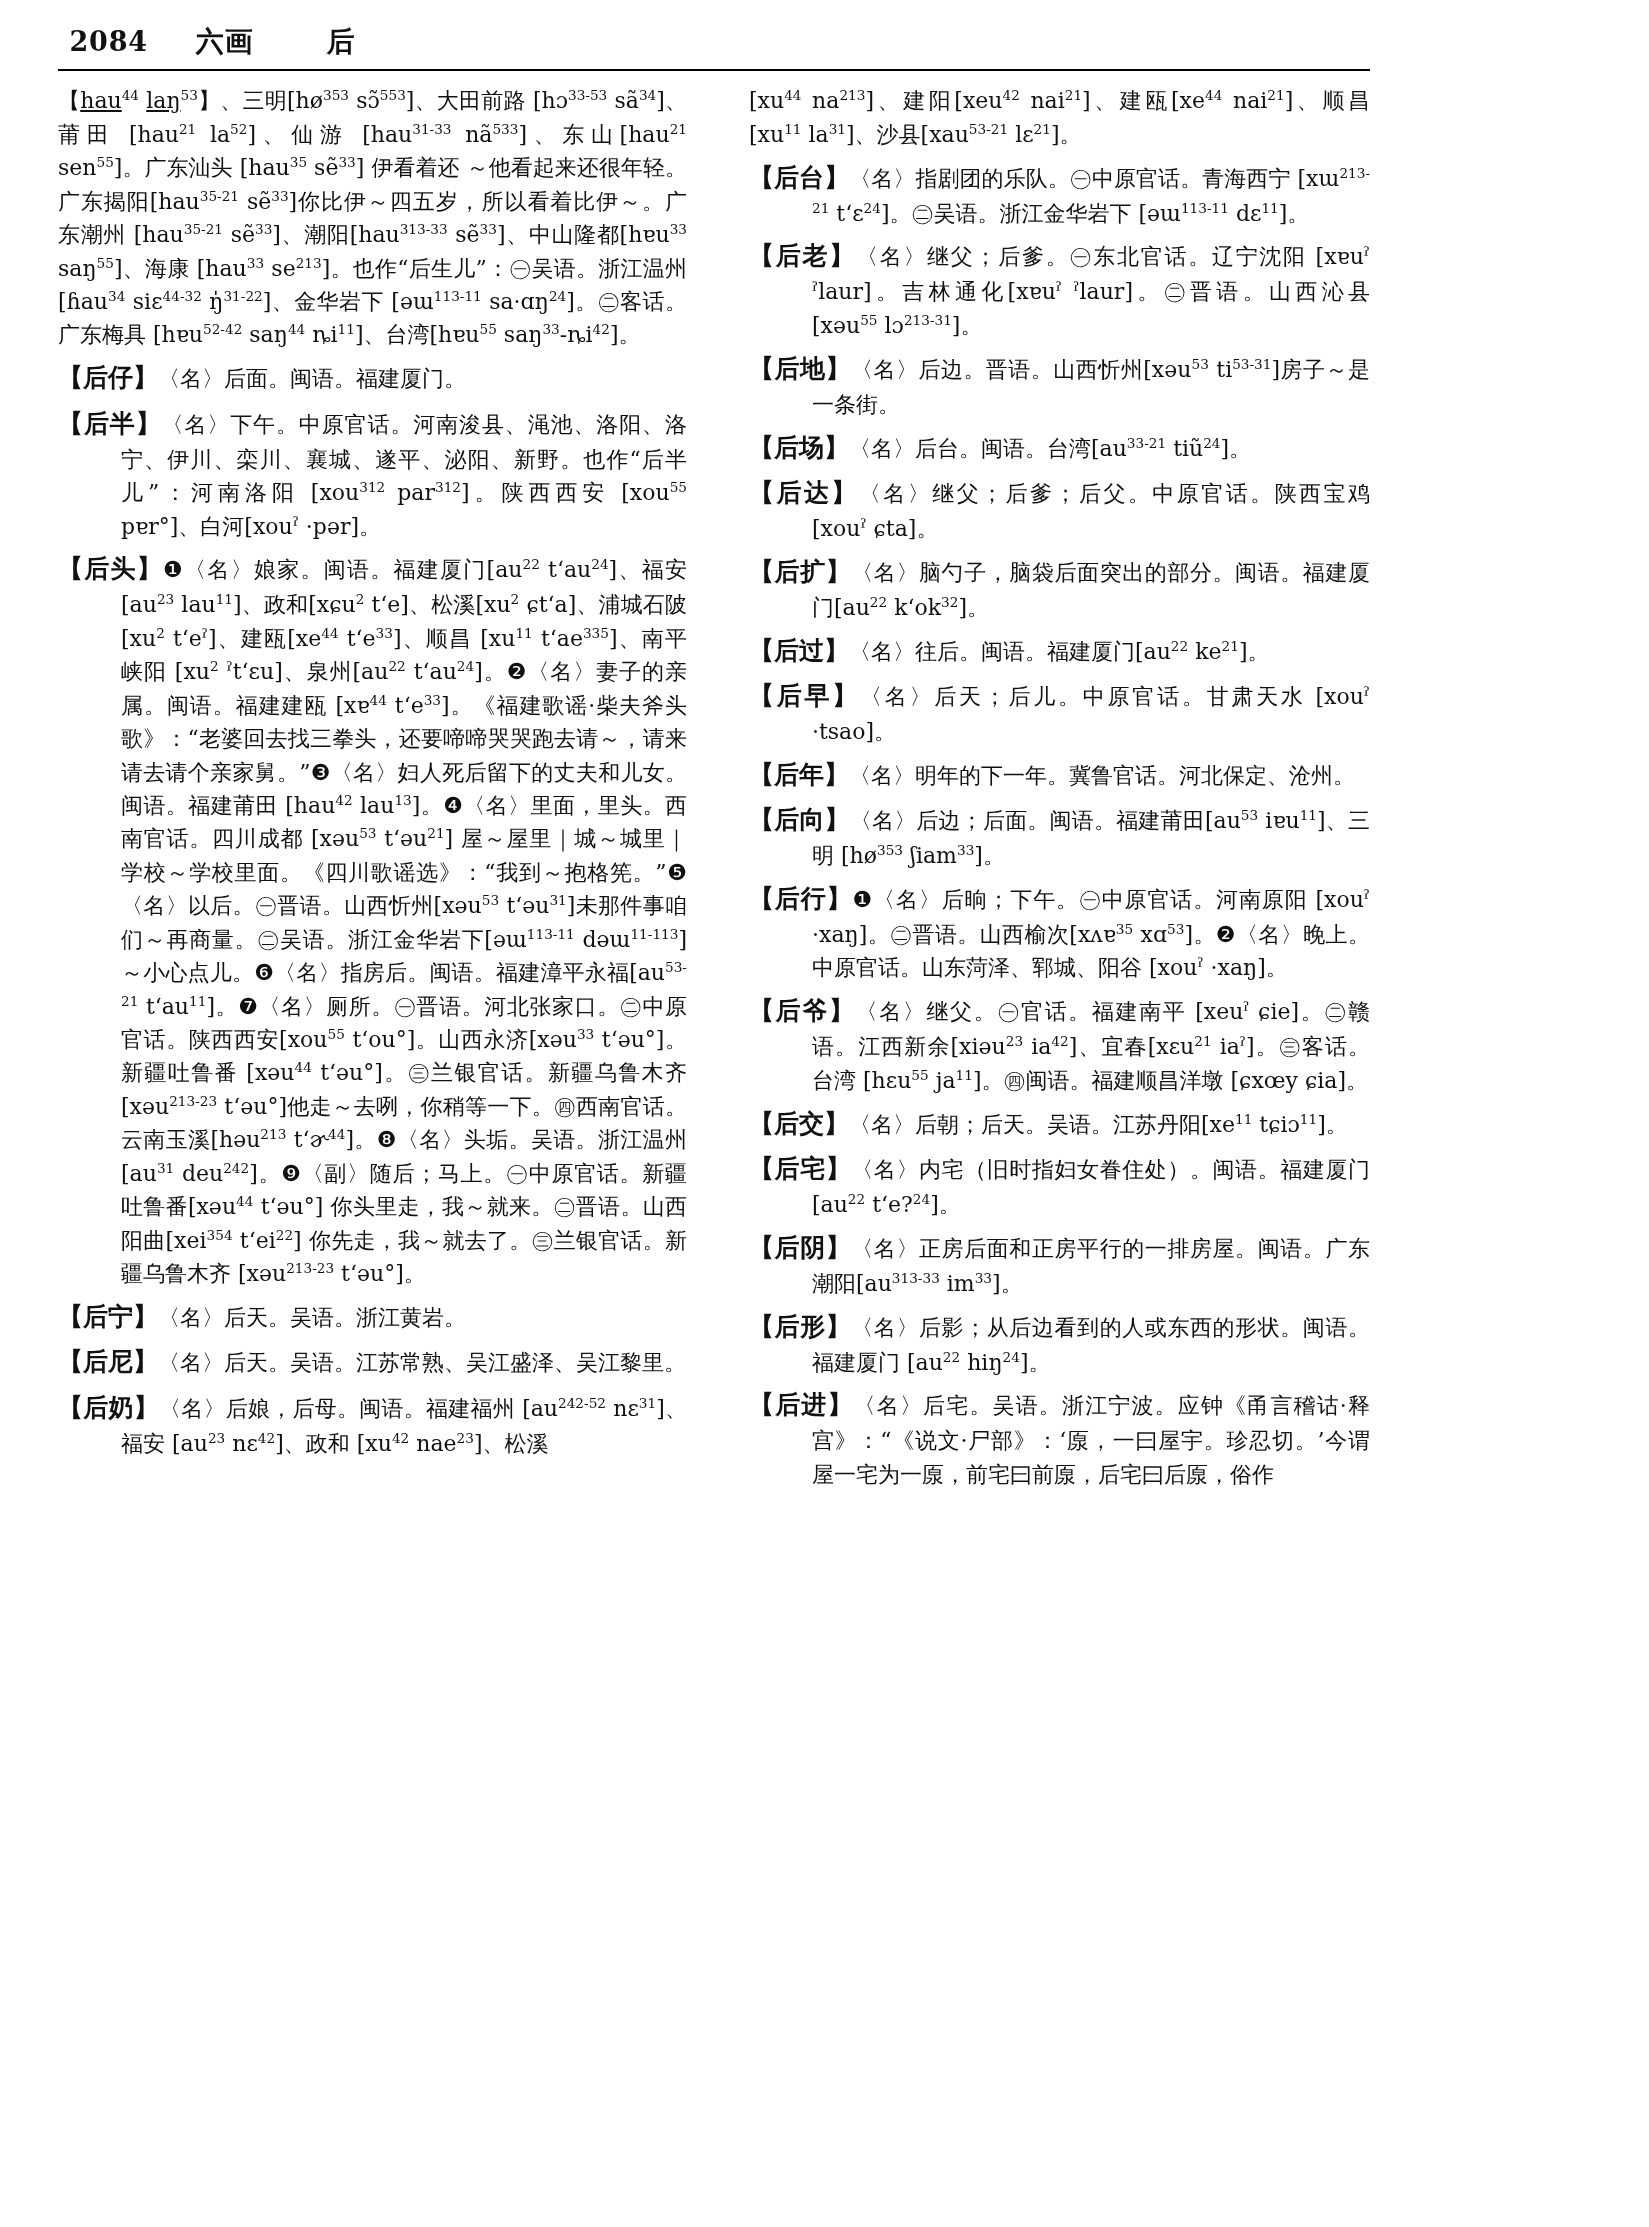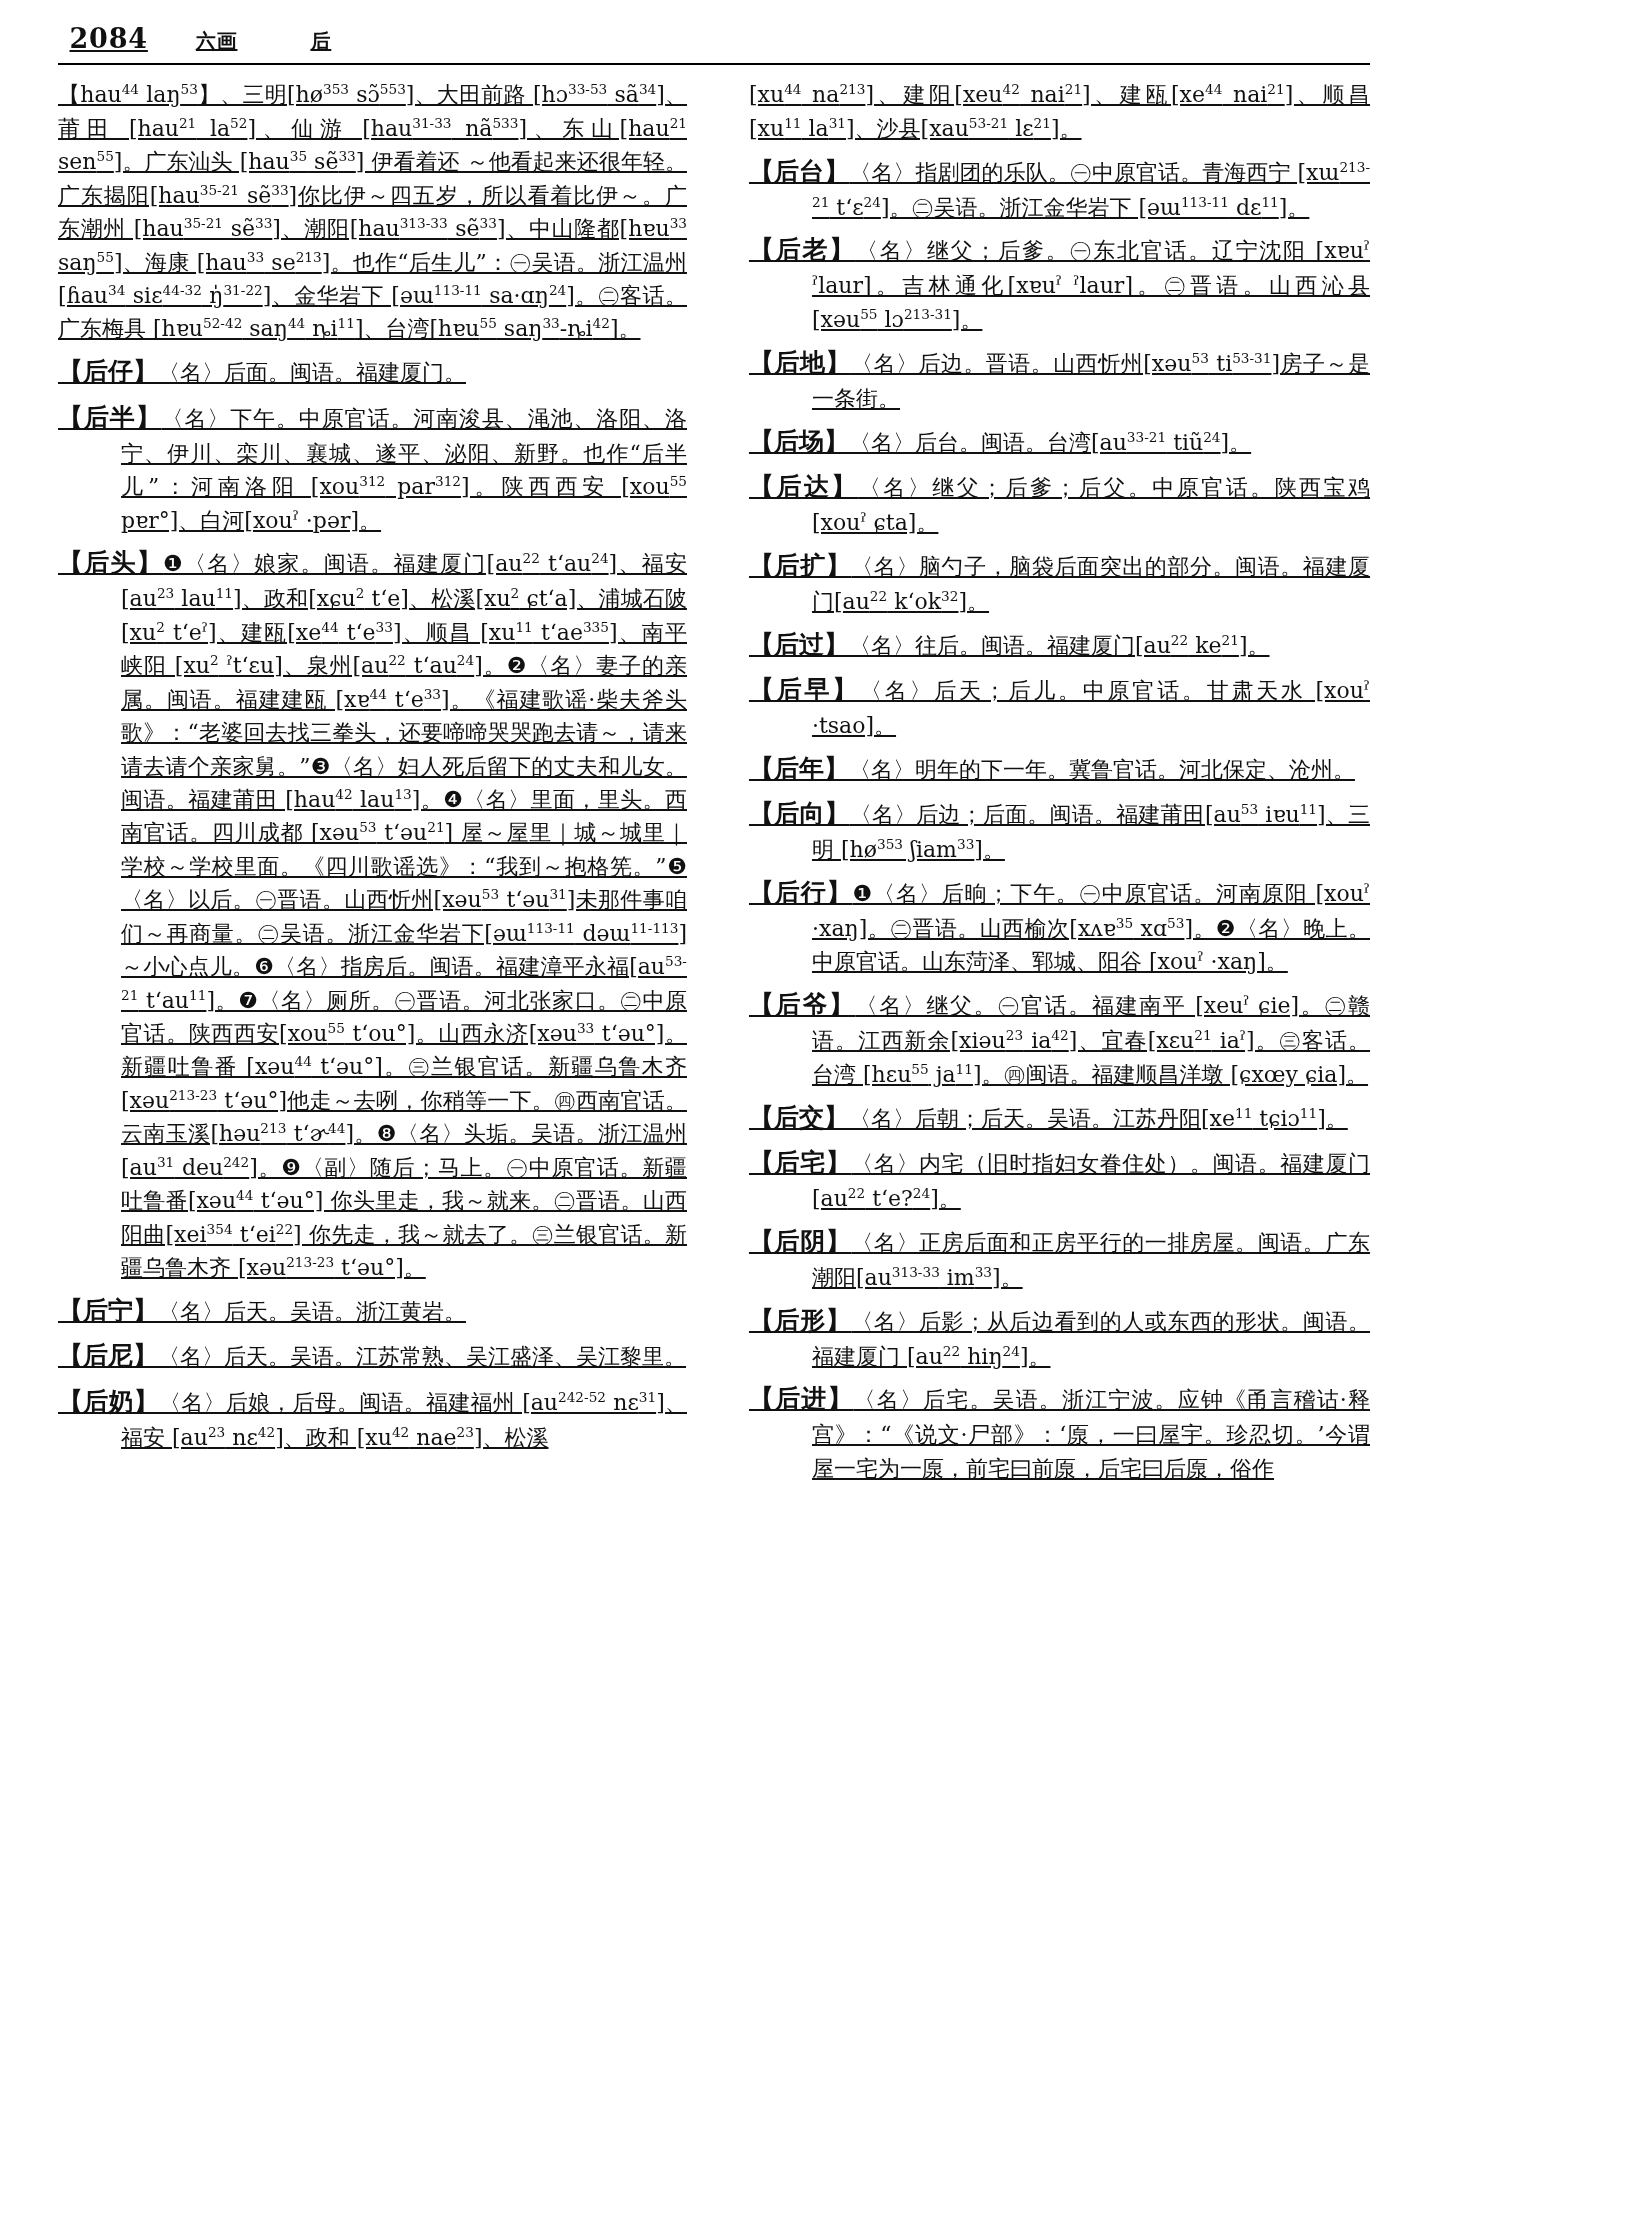--- a/index.html
+++ b/index.html
@@ -12,40 +12,39 @@
     height: 2227px;
     font-family: "DejaVu Serif", serif;
     color: #111;
   }
   .page {
     position: relative;
     width: 1428px;
     height: 2227px;
     box-sizing: border-box;
     padding: 23px 58px 16.5px 58px;
-    text-decoration: underline;
   }
   
   .running-head {
     display: flex;
     align-items: baseline;
     gap: 48px;
     font-size: 28px;
     font-weight: bold;
     letter-spacing: 0.8px;
     padding-left: 11.5px;
     margin-bottom: 8.2px;
   }
   .running-head .page-no {
     font-family: "DejaVu Serif", serif;
     font-size: 27px;
   }
   .running-head .rh-stroke,
   .running-head .rh-char {
-    font-size: 20px;
+    font-size: 28px;
     text-align: right;
   }
   .running-head .rh-char { margin-left: 25px; }
   .rule {
     border-bottom: 2.5px solid #000;
     margin-bottom: 13.2px;
   }
   
   .columns {
     display: flex;

